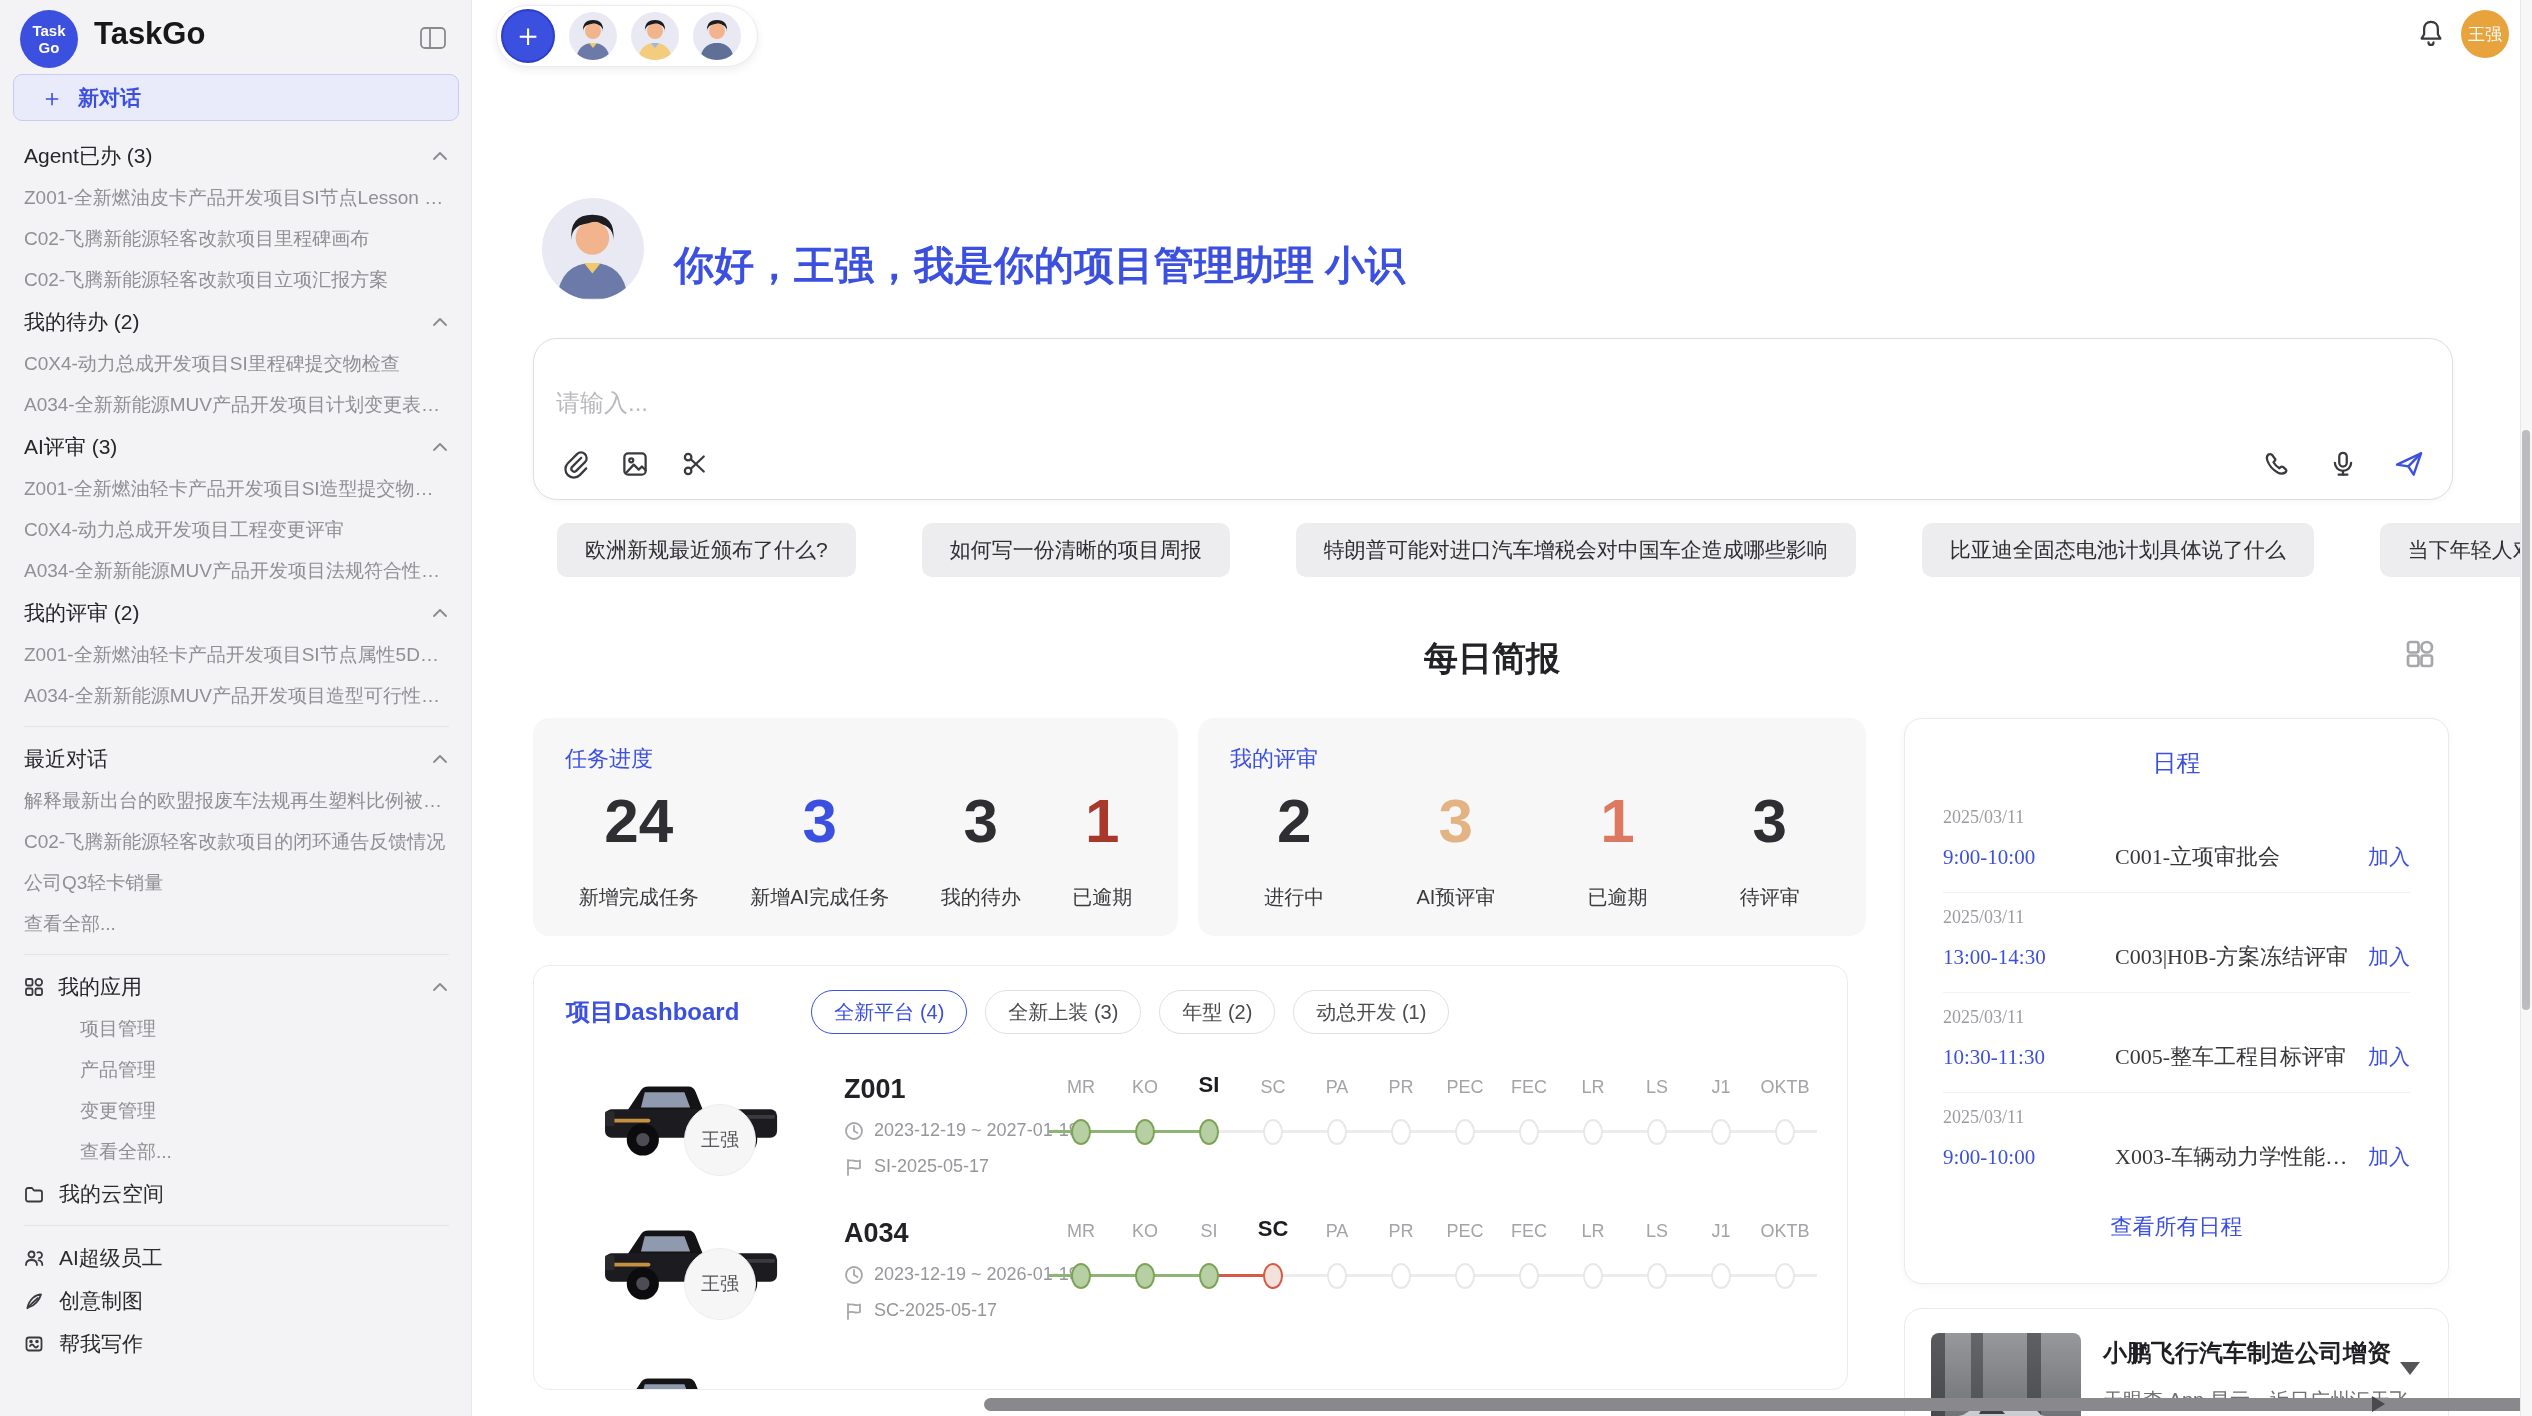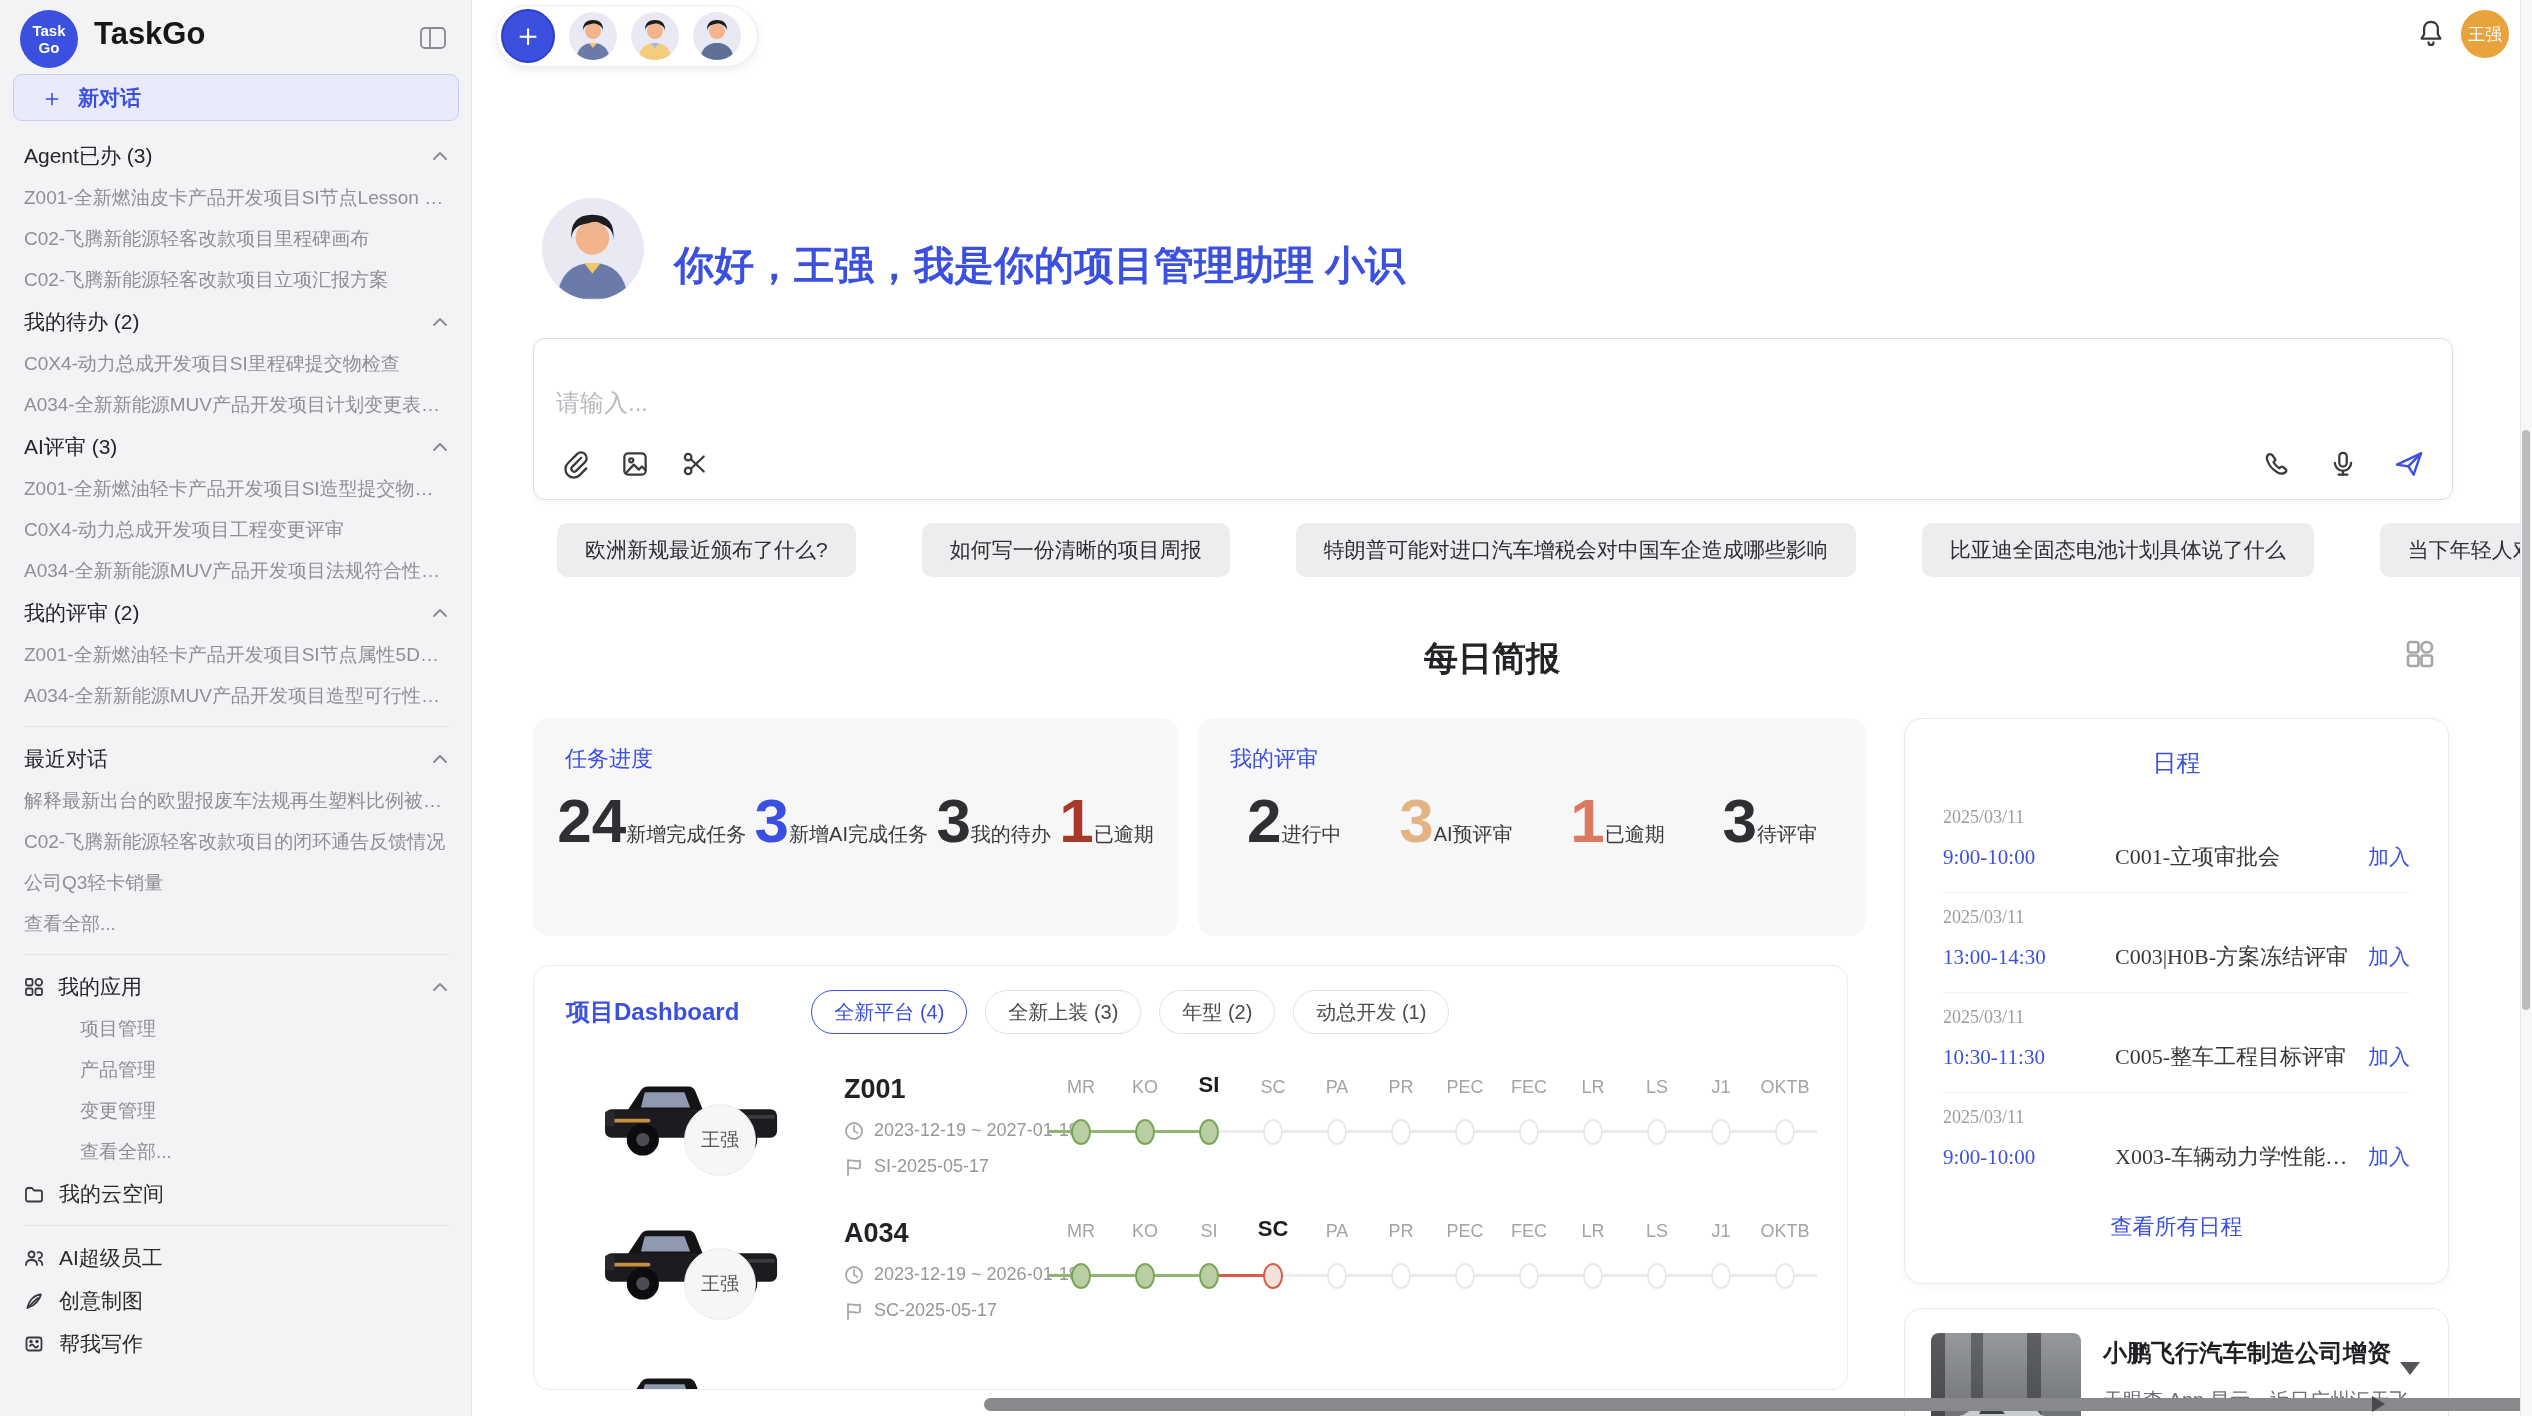--- a/index.html
+++ b/index.html
@@ -43,42 +43,42 @@
 
   .bell-btn { position:absolute; left:1944px; top:18px; width:32px; height:32px; cursor:pointer; }
   .user-avatar { position:absolute; left:1989px; top:10px; width:48px; height:48px; border-radius:50%;
     background:#e8a33d; color:#fff; font-size:17px; display:flex; align-items:center; justify-content:center; cursor:pointer; }
 
   .greet-avatar { position:absolute; left:70px; top:198px; width:102px; height:102px; border-radius:50%;
     background:#e9e9f4; overflow:hidden; }
   .greet-text { position:absolute; left:202px; top:238px; font-size:40px; font-weight:700; color:#3c50e0;text-align:center; }
 
   .composer { position:absolute; left:61px; top:338px; width:1920px; height:162px; background:#fff;
-    border:1.5px solid #dedee2; border-radius:12px; box-shadow:0 2px 6px rgba(0,0,0,.04); }
+    border:1.5px solid #dedee2; border-radius:24px; box-shadow:0 2px 6px rgba(0,0,0,.04); }
   .composer-input { position:absolute; left:22px; top:42px; width:1500px; height:44px; border:none; outline:none;
     font-size:24px; color:#2b2b2e; font-family:"Liberation Sans", sans-serif; background:transparent; }
   .composer-input::placeholder { color:#b9b9bf; }
   .composer-icons { position:absolute; left:22px; bottom:16px; display:flex; gap:22px; }
   .composer-icons-r { position:absolute; right:24px; bottom:16px; display:flex; gap:28px; align-items:center; }
   .icon-btn { width:38px; height:38px; display:flex; align-items:center; justify-content:center; cursor:pointer; }
 
   .chips { position:absolute; left:61px; top:523px; display:flex; gap:42px; }
   .chip { height:54px; border-radius:10px; background:#ededef; display:flex; align-items:center;
     padding:0 28px; font-size:21px; color:#2f2f33; white-space:nowrap; cursor:pointer;margin-left:24px; }
 
   .briefing-head { position:absolute; left:61px; top:636px; width:1918px; text-align:center; }
   .briefing-title { font-size:34px; font-weight:700; color:#232327; }
   .grid-btn { position:absolute; right:12px; top:0px; width:38px; height:38px; cursor:pointer; }
 
   .stat-card { position:absolute; top:718px; height:218px; background:#f7f7f8; border-radius:16px; }
   .stat-card.c1 { left:61px; width:645px; }
   .stat-card.c2 { left:726px; width:668px; }
   .stat-title { position:absolute; left:32px; top:26px; font-size:22px; color:#3c50e0; }
   .stat-row { position:absolute; left:0; right:0; top:66px; bottom:0; display:flex; justify-content:space-around; align-items:flex-start; padding:0 20px; }
-  .stat { display:flex; flex-direction:row; align-items:center; }
+  .stat { display:flex; flex-direction:column; align-items:center; }
   .stat .num { font-size:62px; font-weight:600; line-height:74px; }
   .stat .lbl { margin-top:26px; font-size:20px; color:#3a3a3e; }
 
   .dash-card { position:absolute; left:61px; top:965px; width:1315px; height:425px; background:#fff;
     border:1px solid #ececee; border-radius:16px; overflow:hidden; }
   .dash-head { position:absolute; left:32px; top:24px; display:flex; align-items:center; }
   .dash-title { font-size:24px; font-weight:700; color:#3c50e0; margin-right:72px; }
   .tabs { display:flex; gap:18px; }
   .tab { height:44px; border-radius:22px; border:1.5px solid #e0e0e3; background:#fff; color:#4a4a4e;
     font-size:20px; display:flex; align-items:center; padding:0 22px; cursor:pointer; white-space:nowrap; }

